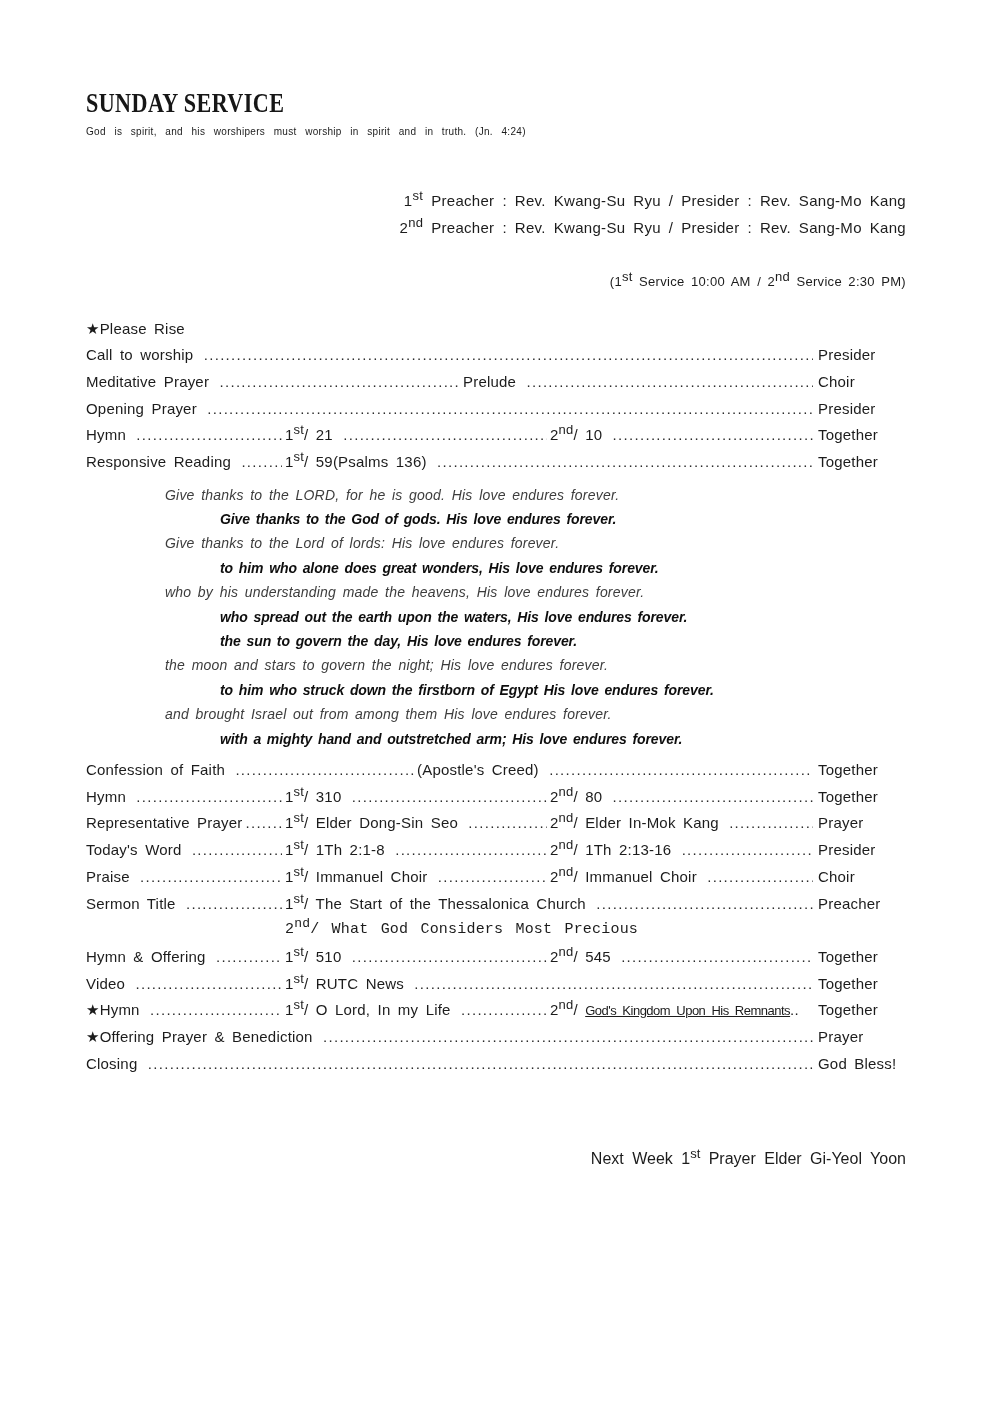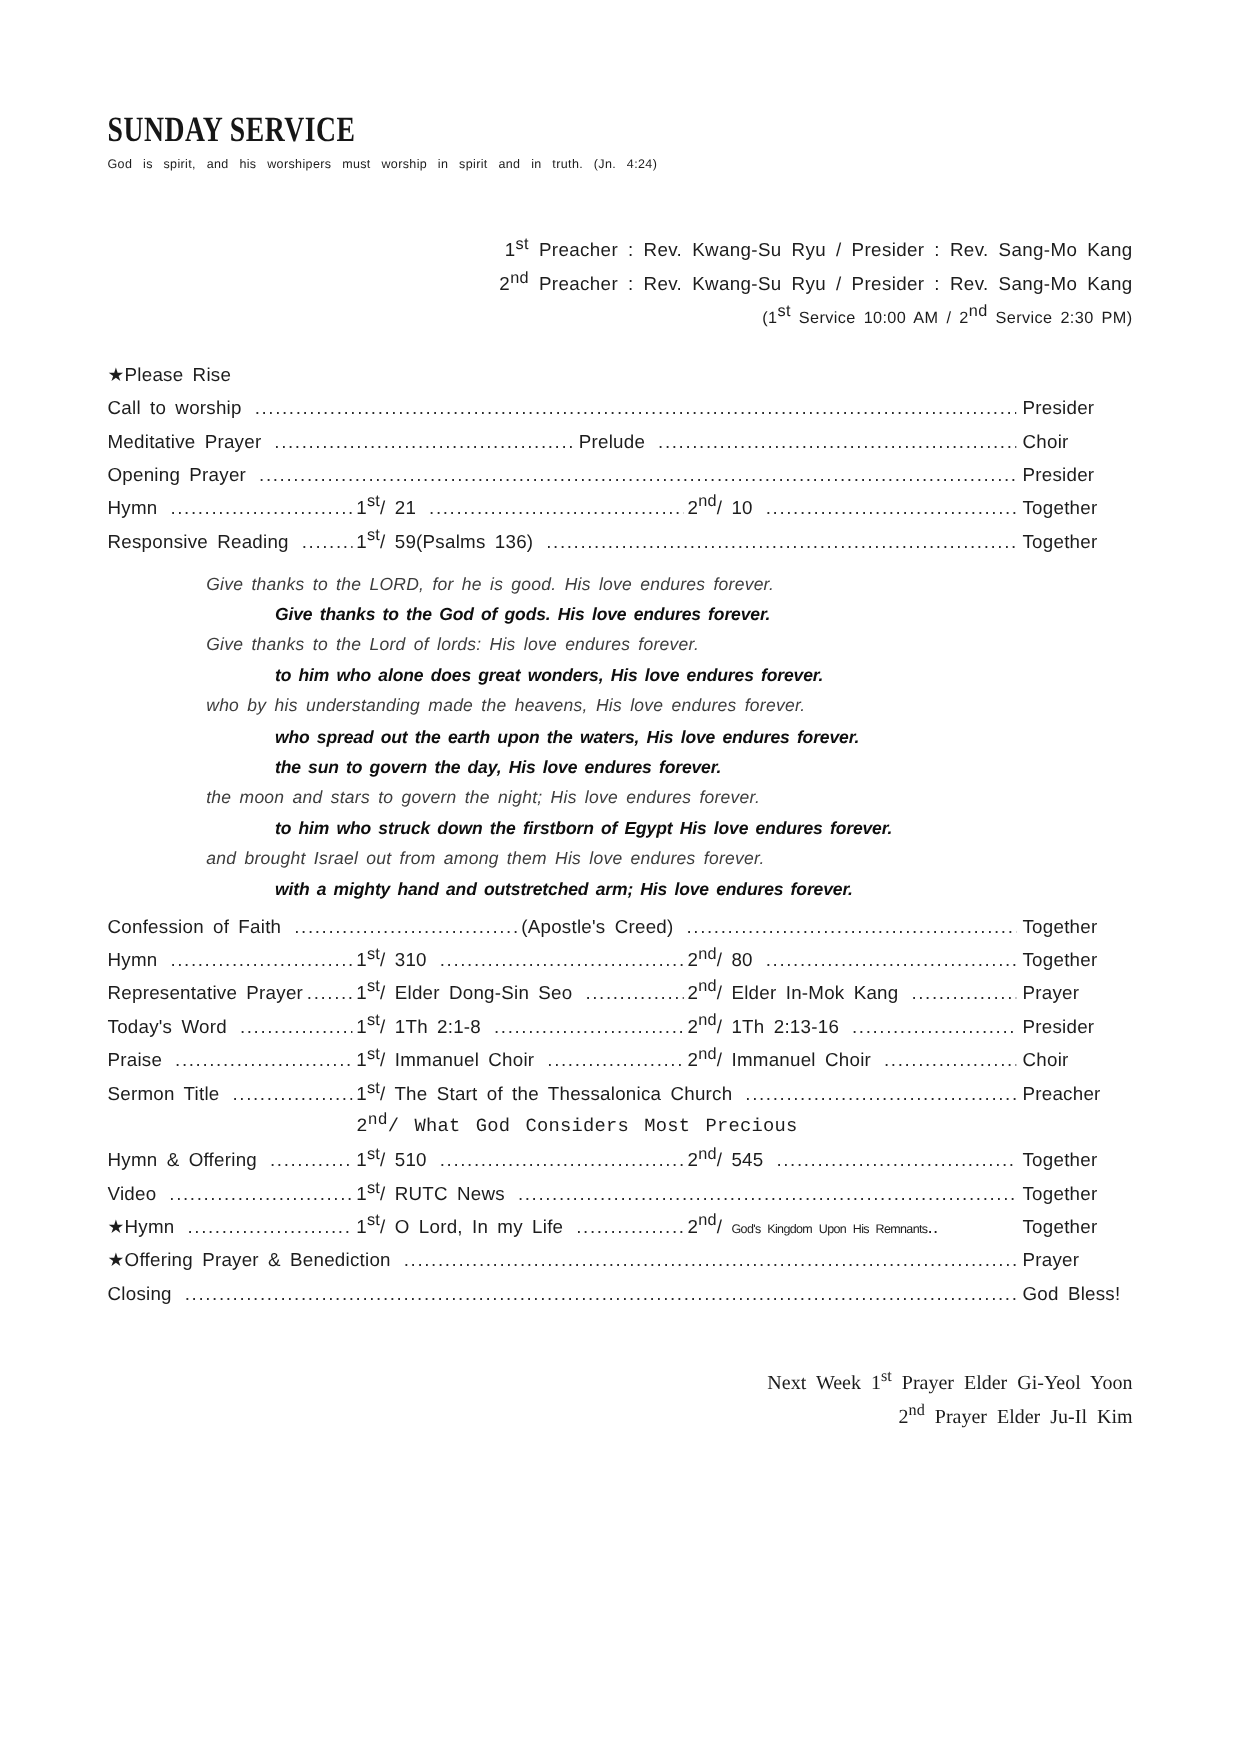--- a/index.html
+++ b/index.html
@@ -18,45 +18,45 @@
     color:#161616;white-space:pre;
   }
   .subtitle{
     margin:4px 0 0;font-size:10px;line-height:20px;
     word-spacing:5.5px;letter-spacing:0.3px;white-space:pre;
   }
   .preachers{
     margin-top:46px;text-align:right;font-size:15px;line-height:26.5px;
     word-spacing:3.5px;letter-spacing:0.3px;white-space:pre;
   }
-  .preachers .times{font-size:13px;word-spacing:2.5px;}
+  .preachers .times{font-size:13px;word-spacing:2.5px;margin-top:28px;}
 
   .program{font-size:15px;letter-spacing:0.2px;word-spacing:3px;}
   #program-top{margin-top:20px;}
   #program-main{margin-top:6px;}
   .row{display:flex;align-items:baseline;height:26.7px;line-height:26.7px;white-space:pre;}
   .cell{display:inline-flex;align-items:baseline;overflow:hidden;white-space:pre;min-width:0;}
   .dots{
     flex:1 1 auto;overflow:hidden;white-space:nowrap;
     letter-spacing:1.3px;margin:0 3px;color:#2a2a2a;
   }
   .right{flex:0 0 88px;padding-left:2px;overflow:hidden;}
 
   .reading{margin-top:7px;font-size:14px;line-height:24.4px;color:#3d3d3d;letter-spacing:0.2px;word-spacing:2.5px;font-style:italic;}
   .rline{padding-left:79px;white-space:pre;}
   .rline.bold{padding-left:134px;font-weight:700;color:#0e0e0e;letter-spacing:-0.1px;word-spacing:2px;}
 
   .footer{
-    margin-top:44px;text-align:right;
-    font-family:Liberation Serif, serif;
+    margin-top:68px;text-align:right;
+    font-family:Liberation Sans, sans-serif;
     font-size:16px;line-height:27px;word-spacing:4px;white-space:pre;
   }
 
   sup{font-size:13px;line-height:0;vertical-align:super;}
-  .cond{font-size:10px;letter-spacing:-0.5px;}
+  .cond{font-size:13px;letter-spacing:-0.5px;text-decoration:underline;}
 </style>
 </head>
 <body>
 
 <div class="page">
   <h1 class="title">SUNDAY SERVICE</h1>
   <p class="subtitle">God is spirit, and his worshipers must worship in spirit and in truth. (Jn. 4:24)</p>
 
   <div class="preachers" id="preacher-block"><div class="pline">1<sup>st</sup> Preacher : Rev. Kwang-Su Ryu / Presider : Rev. Sang-Mo Kang</div><div class="pline">2<sup>nd</sup> Preacher : Rev. Kwang-Su Ryu / Presider : Rev. Sang-Mo Kang</div><div class="times">(1<sup>st</sup> Service 10:00 AM / 2<sup>nd</sup> Service 2:30 PM)</div></div>
 
@@ -91,14 +91,14 @@
       <div class="row"><span class="cell" style="flex: 0 0 199px;"><span class="txt">Praise </span><span class="dots">............................................................................................................................................................................................................................................................................................................</span></span><span class="cell" style="flex: 0 0 265px;"><span class="txt">1<sup>st</sup>/ Immanuel Choir </span><span class="dots">............................................................................................................................................................................................................................................................................................................</span></span><span class="cell" style="flex: 1 1 0px;"><span class="txt">2<sup>nd</sup>/ Immanuel Choir </span><span class="dots">............................................................................................................................................................................................................................................................................................................</span></span><span class="right">Choir</span></div>
       <div class="row"><span class="cell" style="flex: 0 0 199px;"><span class="txt">Sermon Title </span><span class="dots">............................................................................................................................................................................................................................................................................................................</span></span><span class="cell" style="flex: 1 1 0px;"><span class="txt">1<sup>st</sup>/ The Start of the Thessalonica Church </span><span class="dots">............................................................................................................................................................................................................................................................................................................</span></span><span class="right">Preacher</span></div>
       <div class="row" style="padding-left: 199px;"><span class="cell" style="flex: 1 1 0px; font-family: Liberation Mono, monospace;"><span class="txt">2<sup>nd</sup>/ What God Considers Most Precious</span></span></div>
       <div class="row"><span class="cell" style="flex: 0 0 199px;"><span class="txt">Hymn &amp; Offering </span><span class="dots">............................................................................................................................................................................................................................................................................................................</span></span><span class="cell" style="flex: 0 0 265px;"><span class="txt">1<sup>st</sup>/ 510 </span><span class="dots">............................................................................................................................................................................................................................................................................................................</span></span><span class="cell" style="flex: 1 1 0px;"><span class="txt">2<sup>nd</sup>/ 545 </span><span class="dots">............................................................................................................................................................................................................................................................................................................</span></span><span class="right">Together</span></div>
       <div class="row"><span class="cell" style="flex: 0 0 199px;"><span class="txt">Video </span><span class="dots">............................................................................................................................................................................................................................................................................................................</span></span><span class="cell" style="flex: 1 1 0px;"><span class="txt">1<sup>st</sup>/ RUTC News </span><span class="dots">............................................................................................................................................................................................................................................................................................................</span></span><span class="right">Together</span></div>
       <div class="row"><span class="cell" style="flex: 0 0 199px;"><span class="txt">★Hymn </span><span class="dots">............................................................................................................................................................................................................................................................................................................</span></span><span class="cell" style="flex: 0 0 265px;"><span class="txt">1<sup>st</sup>/ O Lord, In my Life </span><span class="dots">............................................................................................................................................................................................................................................................................................................</span></span><span class="cell" style="flex: 1 1 0px;"><span class="txt">2<sup>nd</sup>/ <span class="cond">God's Kingdom Upon His Remnants</span>..</span></span><span class="right">Together</span></div>
       <div class="row"><span class="cell" style="flex: 1 1 0px;"><span class="txt">★Offering Prayer &amp; Benediction </span><span class="dots">............................................................................................................................................................................................................................................................................................................</span></span><span class="right">Prayer</span></div>
       <div class="row"><span class="cell" style="flex: 1 1 0px;"><span class="txt">Closing </span><span class="dots">............................................................................................................................................................................................................................................................................................................</span></span><span class="right">God Bless!</span></div>
     </div>
 
-  <div class="footer" id="footer-block"><div class="fline">Next Week 1<sup>st</sup> Prayer Elder Gi-Yeol Yoon</div><div class="fline">2<sup>nd</sup> Prayer Elder Ju-Il Kim</div></div>
+  <div class="footer" id="footer-block"><div class="fline">Next Week 1<sup>st</sup> Prayer Elder Gi-Yeol Yoon</div></div>
 </div>
 
 </body></html>

